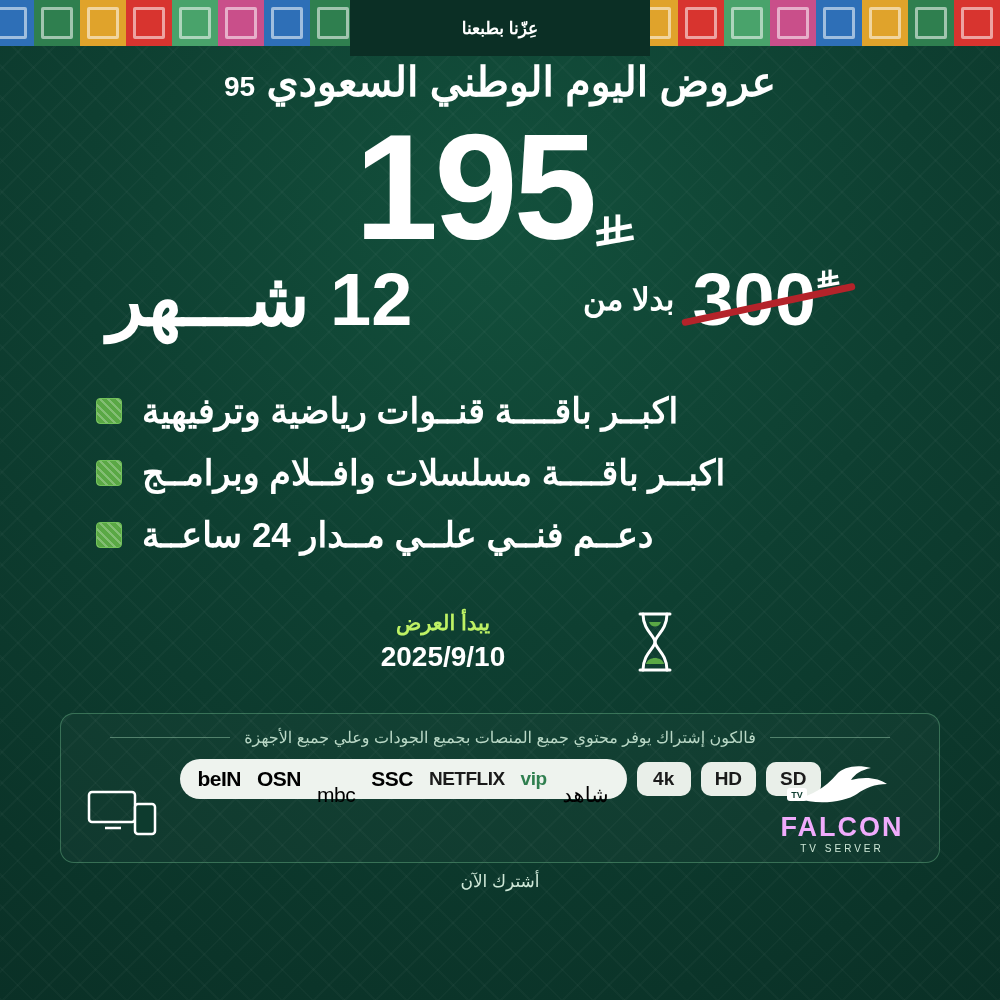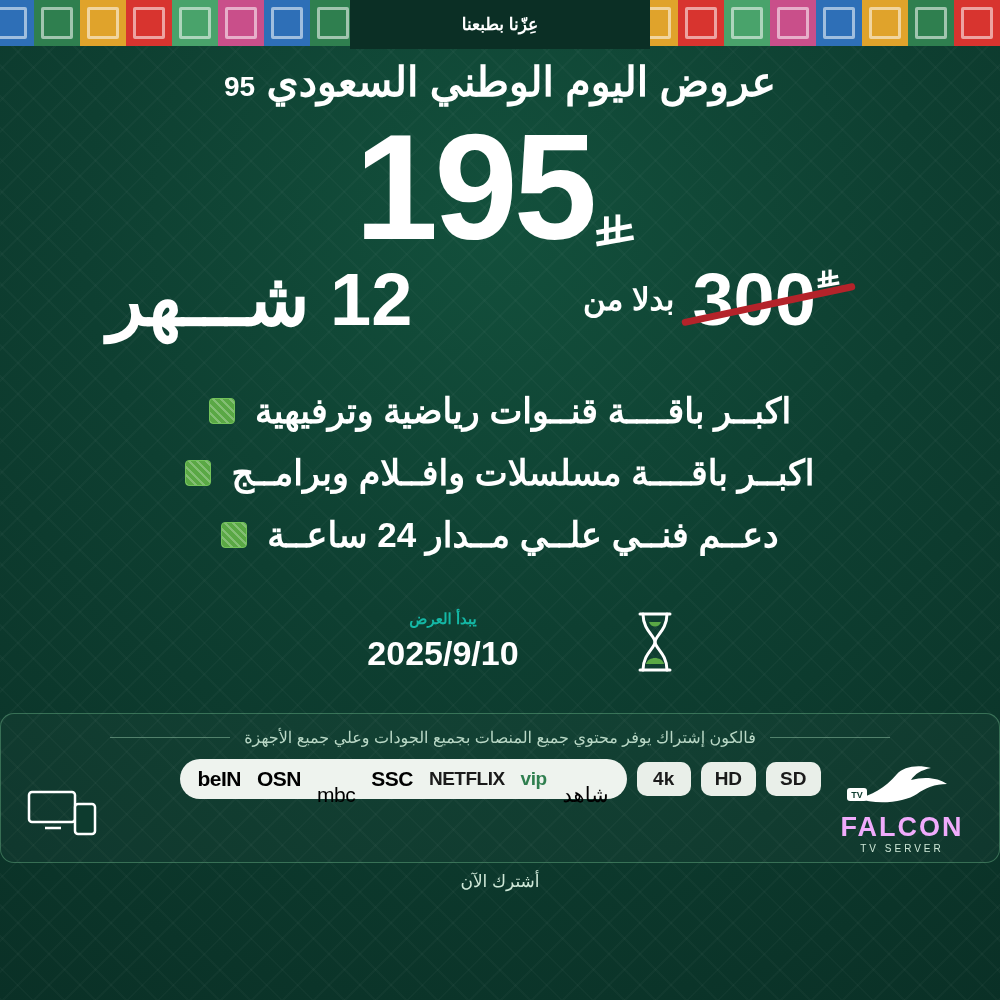--- a/index.html
+++ b/index.html
@@ -30,21 +30,21 @@
   .strip-cell::after {
     content: "";
     position: absolute; inset: 7px;
     border: 3px solid rgba(255,255,255,0.55);
     border-radius: 2px;
   }
   .strip-center {
     position: absolute;
     top: 0; left: 50%;
     transform: translateX(-50%);
-    width: 300px; height: 49px;
+    width: 300px; height: 56px;
     background: #0b2f25;
     display: flex; align-items: center; justify-content: center;
     z-index: 6;
   }
   .strip-center span {
     color: #ffffff;
     font-size: 17px;
     font-weight: bold;
     letter-spacing: 1px;
   }
@@ -184,21 +184,21 @@
     margin-top: 54px;
     padding: 0 96px;
     display: flex;
     flex-direction: column;
     gap: 22px;
   }
   .feature {
     display: flex;
     flex-direction: row;
     align-items: center;
-    justify-content: center;
+    justify-content: flex-end;
     gap: 20px;
   }
   .feature-check {
     flex: 0 0 26px;
     width: 26px; height: 26px;
     border-radius: 4px;
     background: #5aa845;
     background-image: repeating-linear-gradient(45deg, rgba(255,255,255,0.25) 0 2px, transparent 2px 6px);
     border: 1px solid #72c25a;
   }
@@ -217,40 +217,40 @@
     flex-direction: row;
     align-items: center;
     justify-content: center;
     gap: 60px;
   }
   .date-col {
     text-align: center;
     width: 250px;
   }
   .date-label {
-    color: #14b8a6;
-    font-size: 15px;
+    color: #bef264;
+    font-size: 21px;
     font-weight: bold;
     margin-bottom: 6px;
   }
   .date-value {
     color: #ffffff;
-    font-size: 34px;
+    font-size: 28px;
     font-weight: bold;
     direction: ltr;
   }
   .hourglass {
     width: 54px; height: 70px;
     display: flex; align-items: center; justify-content: center;
   }
 
   
   .bottom-card {
     margin: 36px auto 0;
-    width: 1000px; height: 150px;
+    width: 880px; height: 150px;
     border: 1px solid rgba(120,200,150,0.38);
     border-radius: 14px;
     background: rgba(255,255,255,0.025);
     position: relative;
     padding: 12px 8px;
   }
   .card-top {
     display: flex;
     flex-direction: row;
     align-items: center;

